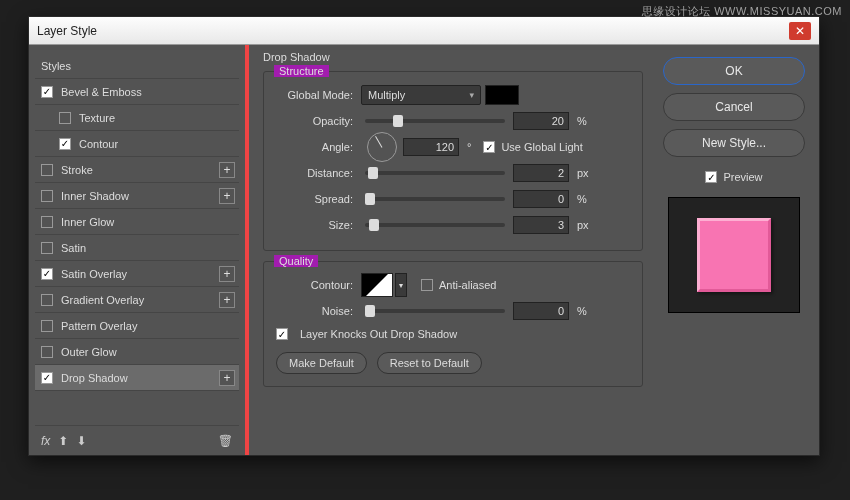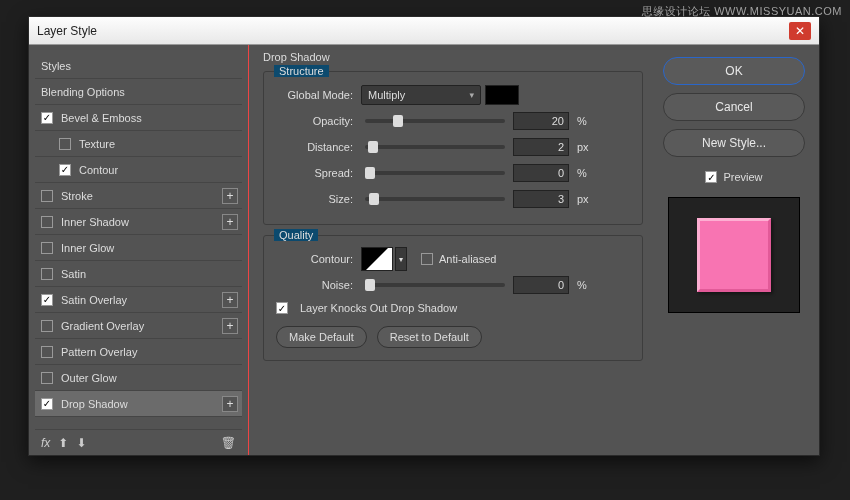--- a/index.html
+++ b/index.html
@@ -9,36 +9,36 @@
 
 .dlg { position: absolute; top: 16px; left: 28px; width: 792px; height: 440px; background: #535353; border: 1px solid #2a2a2a; box-shadow: 0 6px 18px rgba(0,0,0,.6); }
 
 .titlebar { height: 28px; background: linear-gradient(#fdfdfd,#e8e8e8); display: flex; align-items: center; padding: 0 8px; border-bottom: 1px solid #999; }
 .titlebar .title { font-size: 12px; color: #222; flex: 1; }
 .titlebar .close { width: 22px; height: 18px; background: #d03b2e; border-radius: 2px; color:#fff; font-size:12px; display:flex; align-items:center; justify-content:center; cursor:pointer; }
 
 .body { display: flex; height: calc(100% - 28px); }
 
 
-.left { width: 220px; border-right: 1px solid #ef4444; padding: 8px 6px 0 6px; display: flex; flex-direction: column; gap: 12px; }
+.left { width: 220px; border-right: 4px solid #ef4444; padding: 8px 6px 0 6px; display: flex; flex-direction: column; gap: 12px; }
 .styles-list { flex: 1; }
 .row { height: 26px; display: flex; align-items: center; font-size: 11px; color: #ddd; padding: 0 6px; border-bottom: 1px solid #454545; position: relative; cursor: default; }
 .row.sub { padding-left: 24px; }
 .row .chk { width: 12px; height: 12px; border: 1px solid #999; margin-right: 8px; display: inline-flex; align-items:center; justify-content:center; background:#535353; }
 .row .chk.checked { background:#fff; color:#000; }
 .row .chk.checked::after { content:"✓"; font-size:10px; line-height:1; }
 .row.selected { background: #6b6b6b; }
 .row .plus { position:absolute; right:4px; width:16px; height:16px; border:1px solid #888; display:flex; align-items:center; justify-content:center; font-size:12px; color:#ddd; background:#535353;}
 .left .footer { height: 30px; border-top:1px solid #454545; display:flex; align-items:center; padding:0 6px; gap:8px; color:#ccc; font-size:12px;}
 .left .footer .spacer{ flex:1; }
 
 
 .mid { flex: 1; padding: 6px 14px; color:#ddd; font-size:11px; }
 .group { border: 1px solid #3d3d3d; border-radius:3px; padding: 10px 12px 12px 12px; margin-bottom:10px; position: relative; }
-.group > .legend { position:absolute; top:-7px; left:10px; background:#0c4a6e; padding:0 5px; font-size:11px; color:#ddd;}
+.group > .legend { position:absolute; top:-7px; left:10px; background:#a21caf; padding:0 5px; font-size:11px; color:#ddd;}
 .mid h4 { font-size:11px; font-weight:normal; color:#ddd; margin-bottom:8px;}
 .frow { display:flex; align-items:center; height:26px; }
 .flabel { width:85px; text-align:right; padding-right:8px; color:#ddd;}
 .select { background:#3a3a3a; border:1px solid #222; color:#ddd; font-size:11px; height:20px; padding:0 6px; display:flex; align-items:center; justify-content:space-between; gap:8px; border-radius:2px; }
 .select .caret { font-size:9px; color:#aaa;}
 .swatch { width:34px; height:20px; background:#000; border:1px solid #222; margin-left:4px; }
 .slider { flex:1; height:4px; background:#3a3a3a; border-radius:2px; position:relative; margin:0 8px 0 4px; max-width:140px;}
 .slider .thumb { position:absolute; top:-4px; width:10px; height:12px; background:#ddd; border-radius:2px; }
 .num { width:56px; height:18px; background:#3a3a3a; border:1px solid #222; color:#ddd; font-size:11px; text-align:right; padding:0 4px; display:inline-flex; align-items:center; justify-content:flex-end;}
 .unit { margin-left:8px; color:#ddd;}
@@ -71,23 +71,20 @@
     <div class="close">✕</div>
   </div>
   <div class="body">
 
     <div class="left">
       <div class="styles-list">
         <div class="row">
             <span>Styles</span>
           </div>
         <div class="row">
-            <span>Blending Options</span>
-          </div>
-        <div class="row">
             <span class="chk checked"></span>
             <span>Bevel &amp; Emboss</span>
           </div>
         <div class="row sub">
             <span class="chk"></span>
             <span>Texture</span>
           </div>
         <div class="row sub">
             <span class="chk checked"></span>
             <span>Contour</span>
@@ -159,20 +156,31 @@
 
         <div class="frow">
           <span class="flabel">Opacity:</span>
           <div class="slider">
               <div class="thumb" style="left:20%"></div>
             </div>
           <span class="num">20</span>
           <span class="unit">%</span>
         </div>
 
+        <div class="frow">
+          <span class="flabel">Angle:</span>
+          <div class="angle">
+              <div class="needle"></div>
+            </div>
+          <span class="num">120</span>
+          <span class="unit">°</span>
+          <span style="width:12px"></span>
+          <span class="chkbox checked"></span>
+          <span>Use Global Light</span>
+        </div>
 
         <div class="frow">
           <span class="flabel">Distance:</span>
           <div class="slider">
               <div class="thumb" style="left:2%"></div>
             </div>
           <span class="num">2</span>
           <span class="unit">px</span>
         </div>
 

